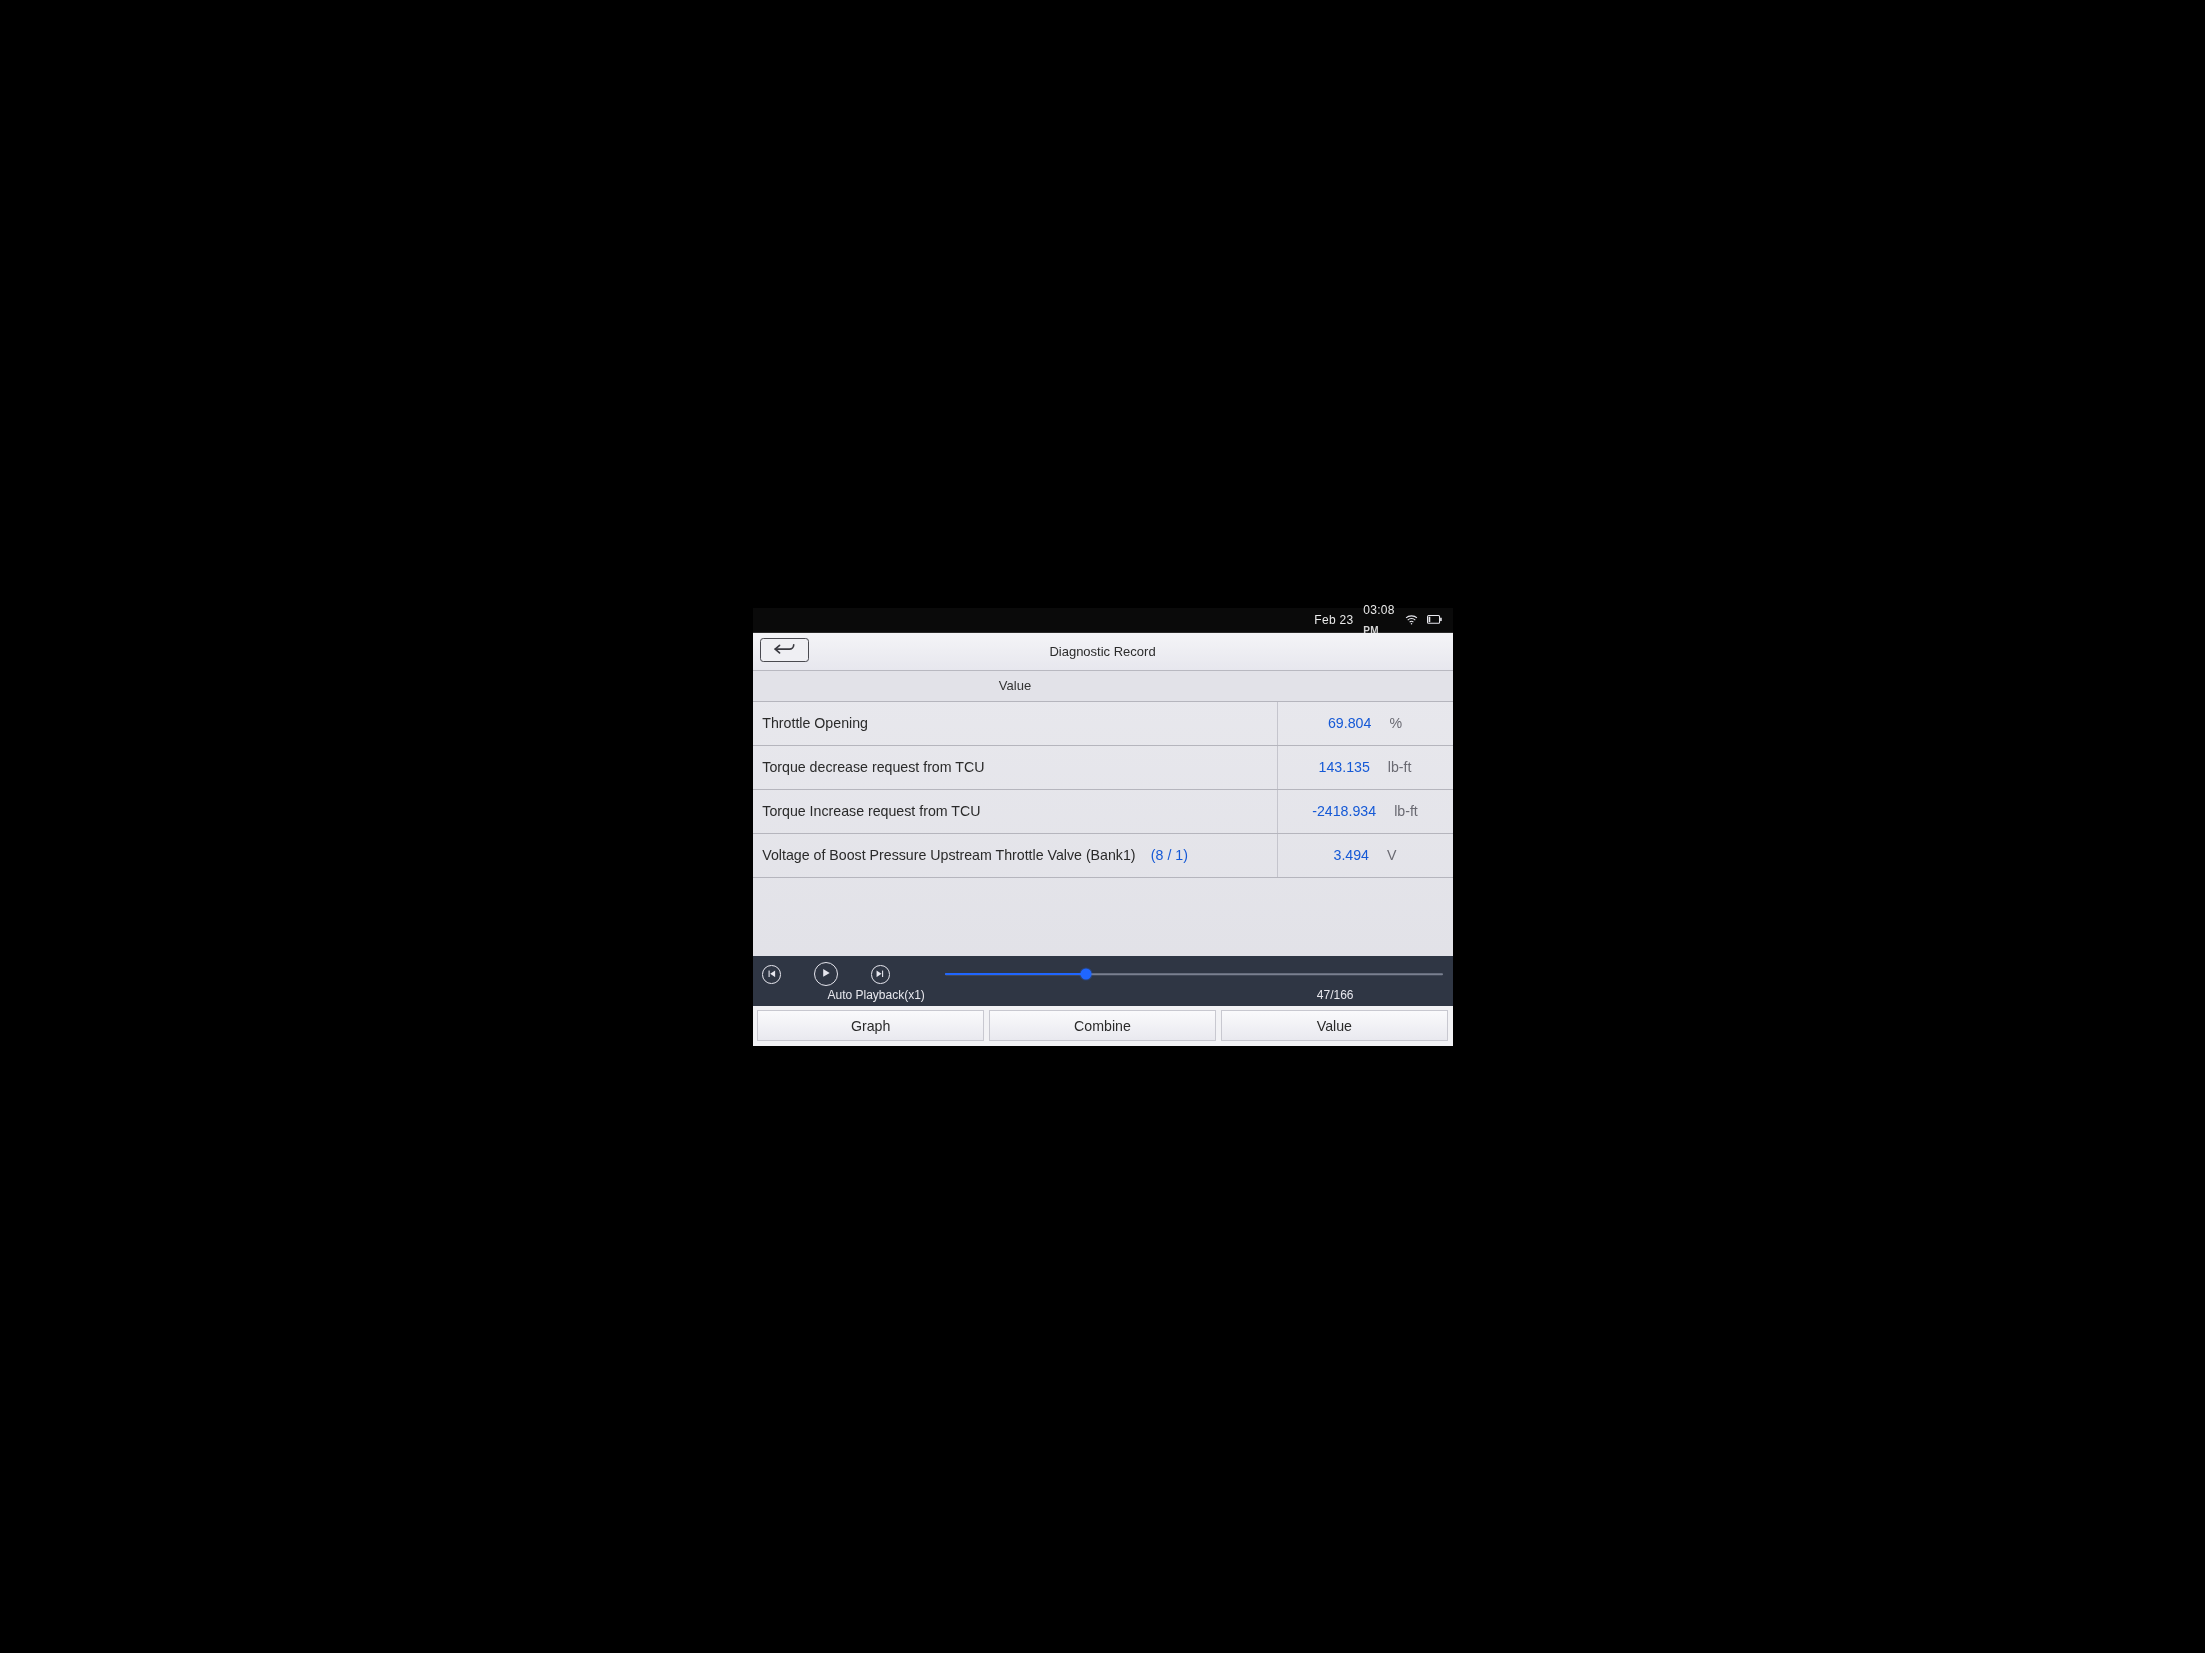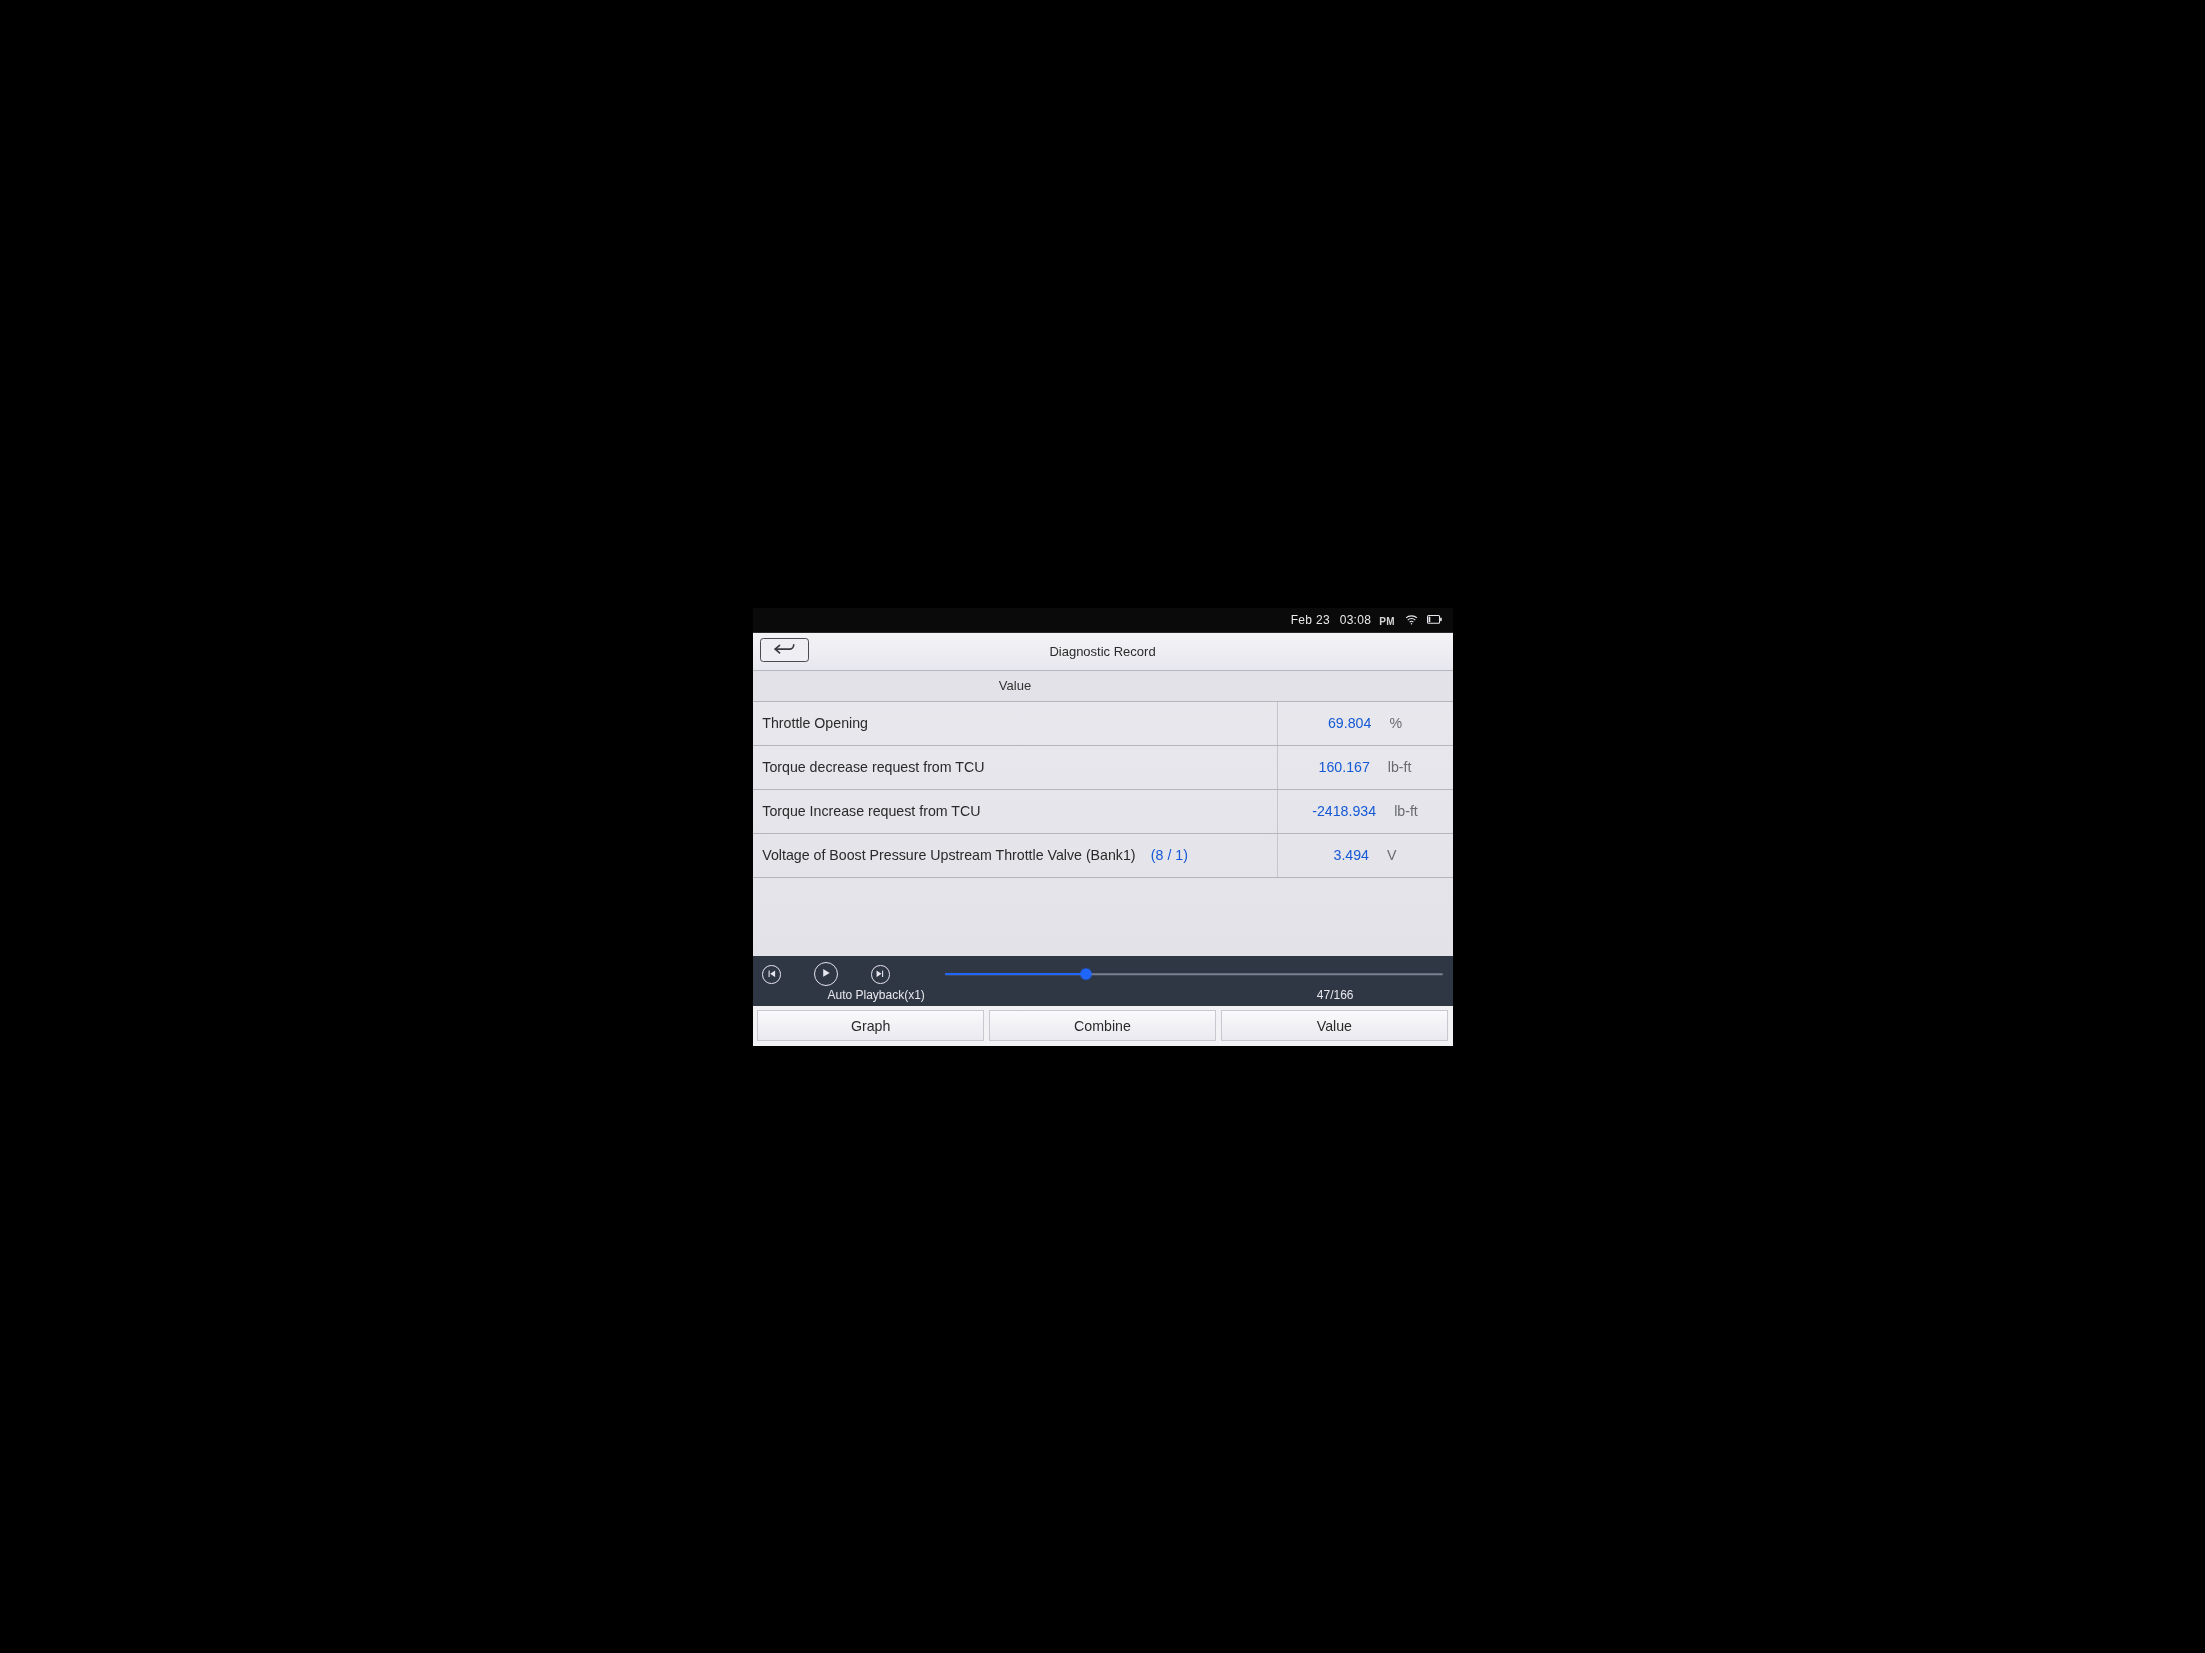--- a/index.html
+++ b/index.html
@@ -25,21 +25,21 @@
     background: #0a0a0a;
     color: #eaeaea;
     display: flex;
     align-items: center;
     justify-content: flex-end;
     gap: 9.8px;
     padding: 0 9.8px;
     font-size: 12px;
     letter-spacing: 0.3px;
   }
-  .statusbar .time { display: flex; align-items: flex-end; gap: 8px; }
+  .statusbar .time { display: flex; align-items: flex-start; gap: 8px; flex-direction: column; }
   .statusbar .ampm { font-size: 10px; opacity: 0.9; font-weight: bold; }
   .statusbar svg { display: block; }
 
   .app {
     flex: 1;
     background: linear-gradient(#e9e9ee, #e0e0e6);
     display: flex;
     flex-direction: column;
     border-top: 0.5px solid #2a2a2a;
   }
@@ -233,21 +233,21 @@
           <span class="valunit">%</span>
         </div>
       </div>
 
       <div class="row">
         <div class="cell name">
           <span>Torque decrease request from TCU</span>
           <span class="subcount"></span>
         </div>
         <div class="cell value">
-          <span class="valnum">160.167</span>
+          <span class="valnum">143.135</span>
           <span class="valunit">lb-ft</span>
         </div>
       </div>
 
       <div class="row">
         <div class="cell name">
           <span>Torque Increase request from TCU</span>
           <span class="subcount"></span>
         </div>
         <div class="cell value">

